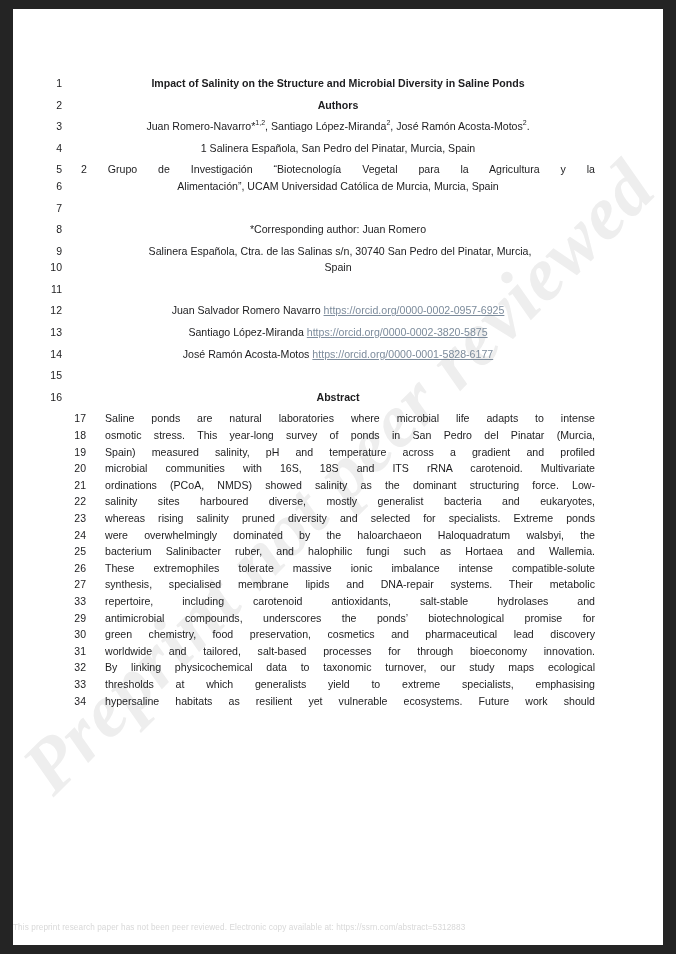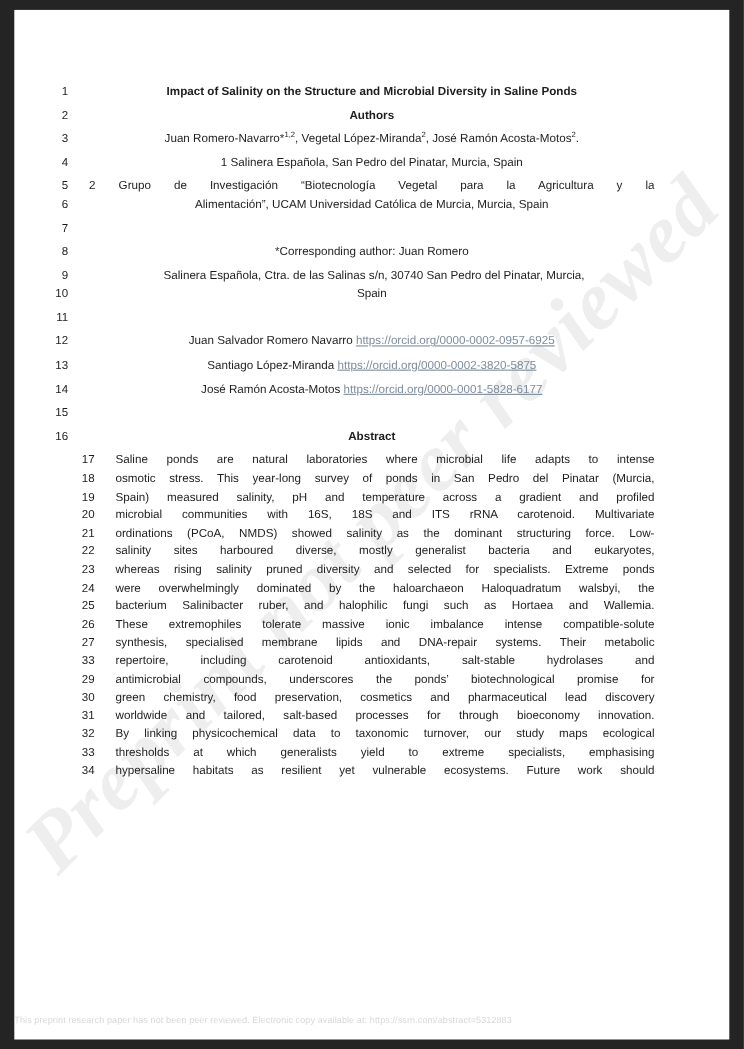--- a/index.html
+++ b/index.html
@@ -136,21 +136,21 @@
 
       <div class="line">
         <span class="lineno">2</span>
         <span class="txt bold">Authors</span>
       </div>
 
       <div class="gap-lg"></div>
 
       <div class="line">
         <span class="lineno">3</span>
-        <span class="txt"><span>Juan Romero-Navarro*</span><sup>1,2</sup><span>, Vegetal López-Miranda</span><sup>2</sup><span>, José Ramón Acosta-Motos</span><sup>2</sup><span>.</span></span>
+        <span class="txt"><span>Juan Romero-Navarro*</span><sup>1,2</sup><span>, Santiago López-Miranda</span><sup>2</sup><span>, José Ramón Acosta-Motos</span><sup>2</sup><span>.</span></span>
       </div>
 
       <div class="gap-lg"></div>
 
       <div class="line">
         <span class="lineno">4</span>
         <span class="txt">1 Salinera Española, San Pedro del Pinatar, Murcia, Spain</span>
       </div>
 
       <div class="gap-lg"></div>

